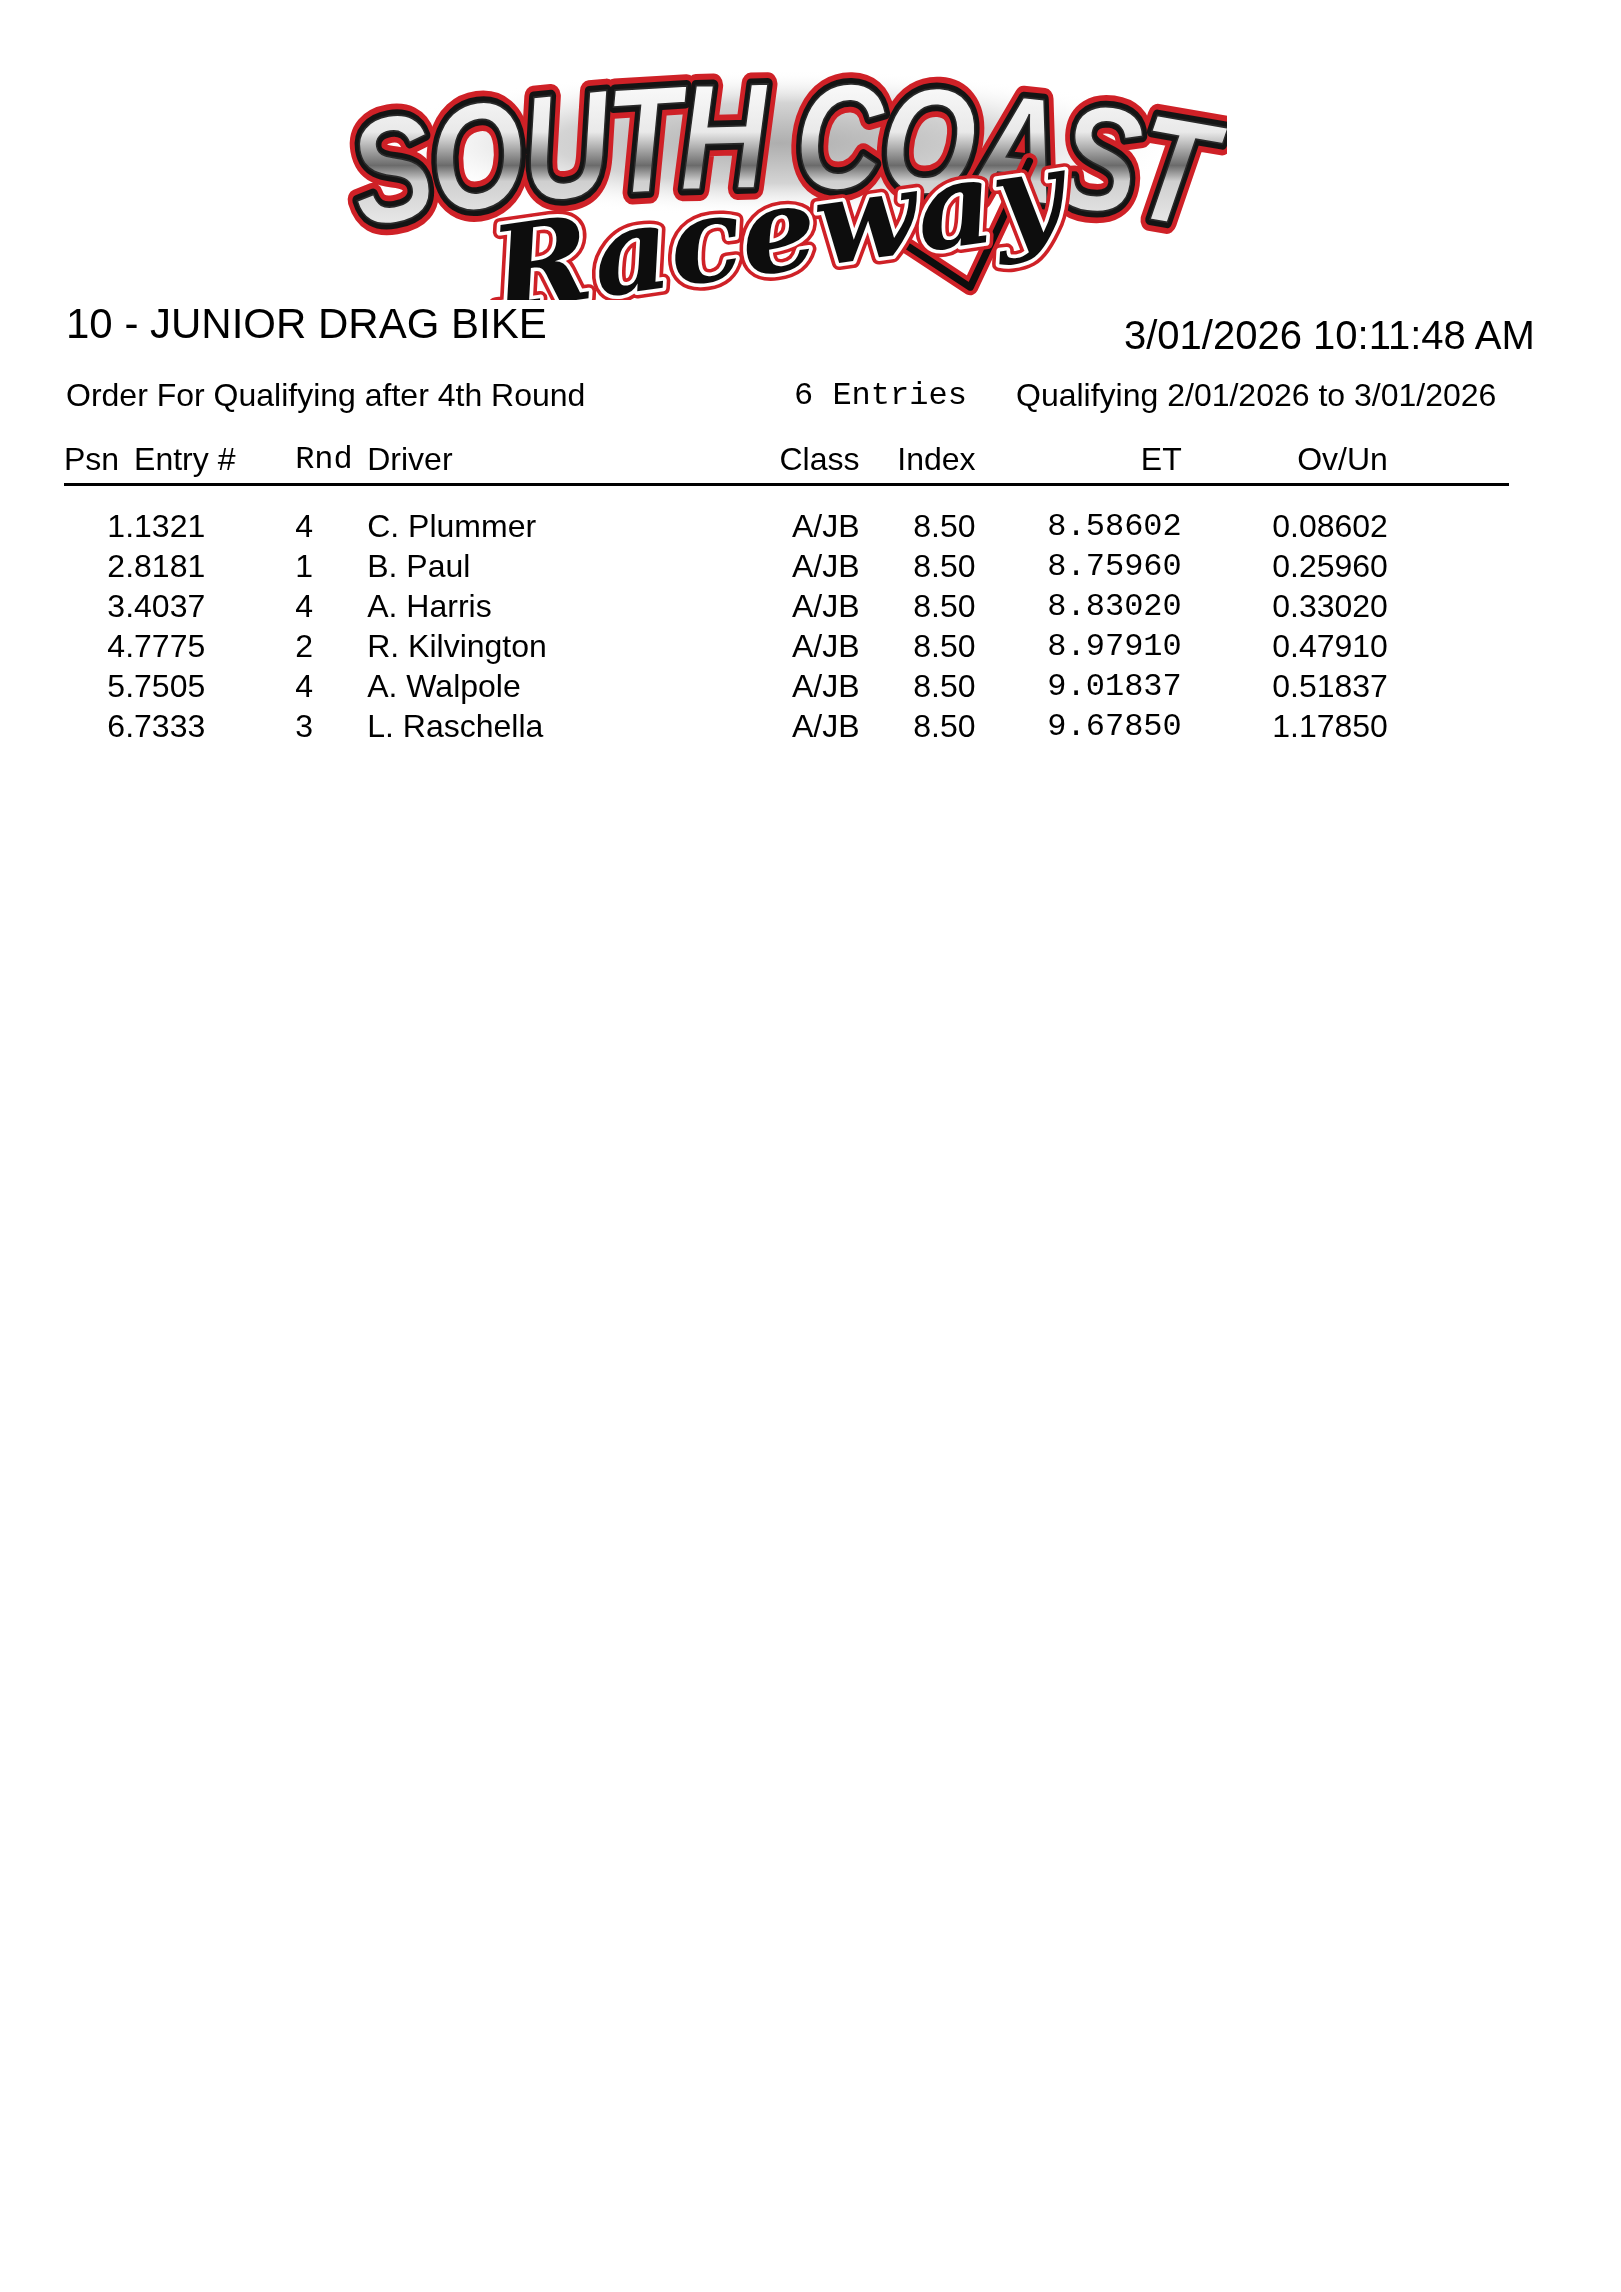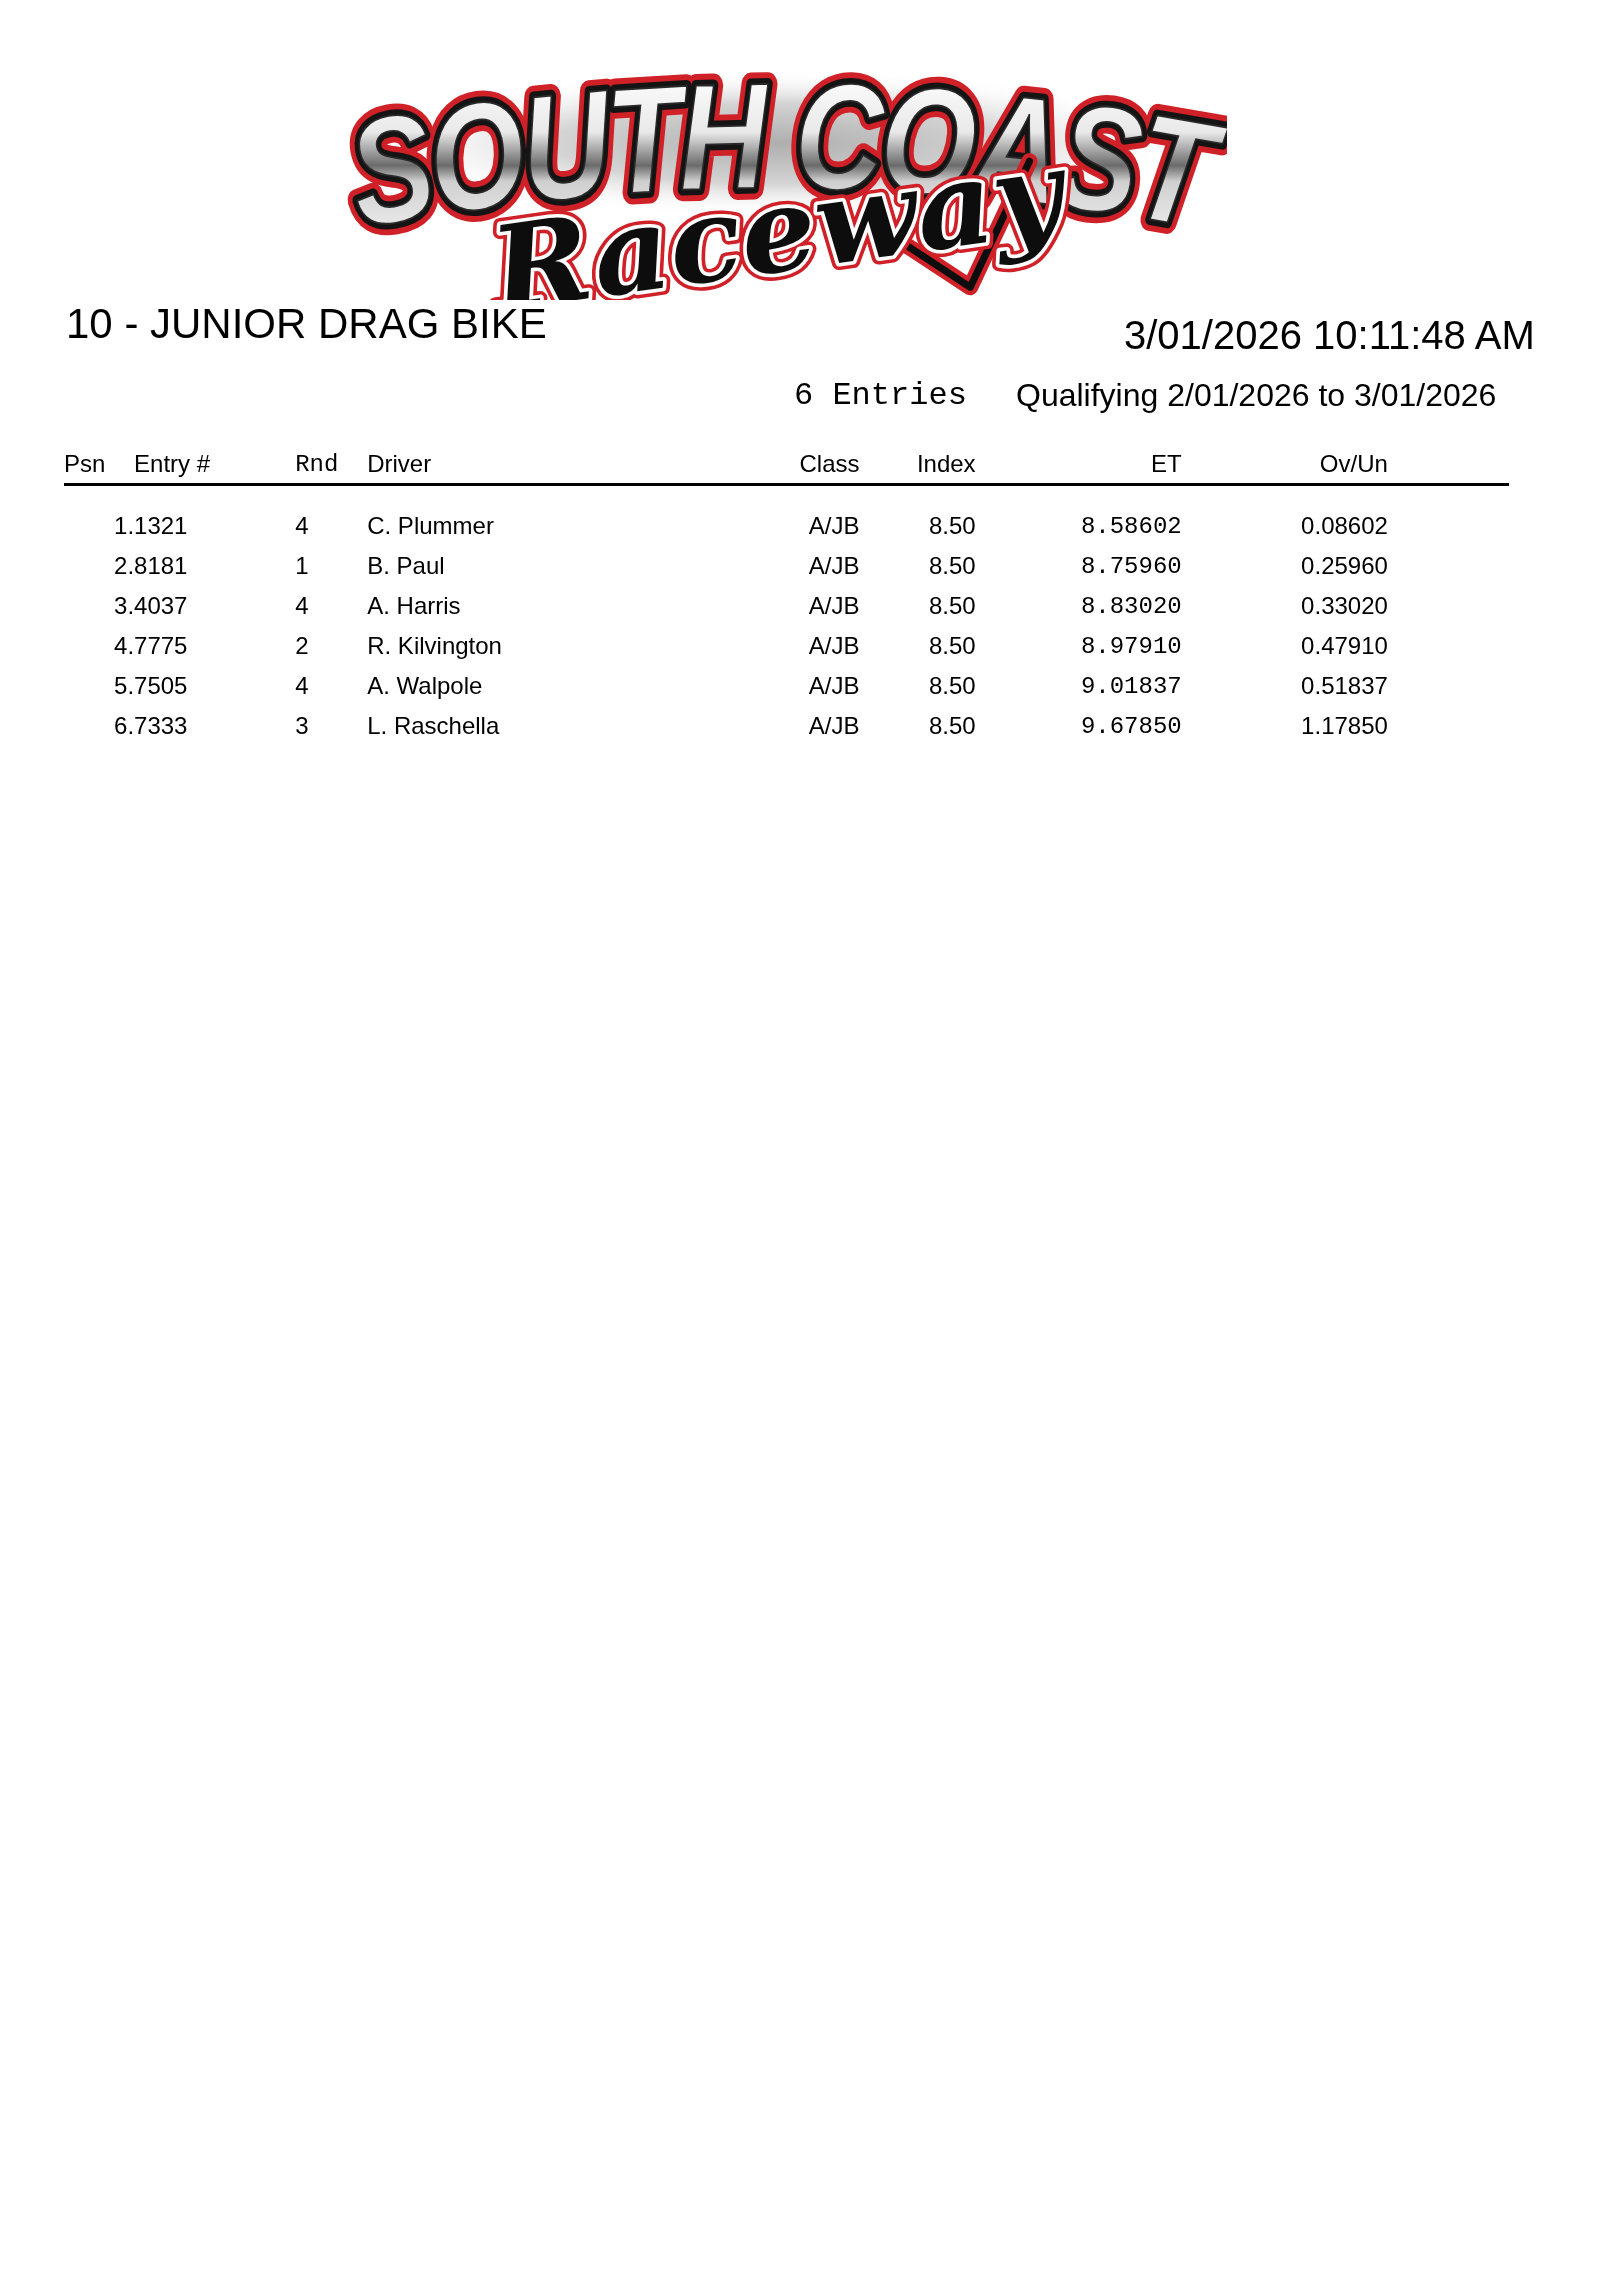--- a/index.html
+++ b/index.html
@@ -69,21 +69,21 @@
   .meta-qualrange  { position: absolute; left: 1016px; white-space: nowrap; }
 
   
   table.results {
     position: absolute;
     left: 64px;
     top: 435px;
     width: 1445px;
     table-layout: fixed;
     border-collapse: collapse;
-    font-size: 24px;
+    font-size: 32px;
   }
   table.results th {
     font-weight: normal;
     border-bottom: 3.6px solid #000;
     height: 43px;
     vertical-align: bottom;
     padding: 0 0 5.4px 0;
     white-space: nowrap;
   }
   table.results td {
@@ -159,20 +159,21 @@
 
         <text x="500" y="258" text-anchor="middle" class="logo-script-text" textLength="640" lengthAdjust="spacingAndGlyphs" fill="#0d0d0d">Raceway</text>
       </g>
     </svg>
   </div>
 
   <h1 class="page-title">10 - JUNIOR DRAG BIKE</h1>
   <div class="report-datetime">3/01/2026 10:11:48 AM</div>
 
   <div class="meta-row">
+    <span class="meta-subtitle">Order For Qualifying after 4th Round</span>
     <span class="meta-entries">6 Entries</span>
     <span class="meta-qualrange">Qualifying 2/01/2026 to 3/01/2026</span>
   </div>
 
   <table class="results">
     <colgroup>
       <col style="width:70px">
         <col style="width:161px">
         <col style="width:72px">
         <col style="width:358px">

